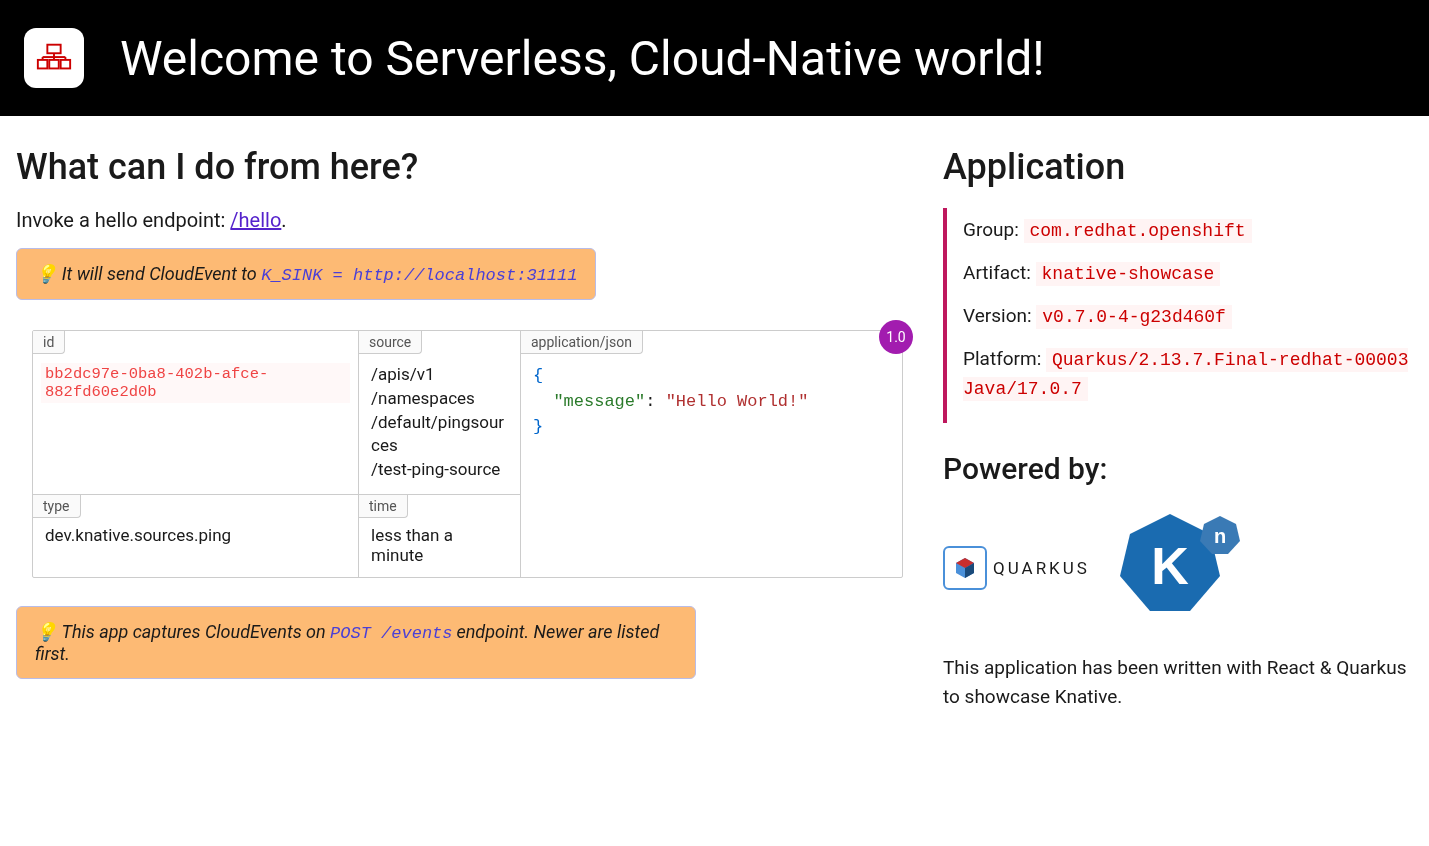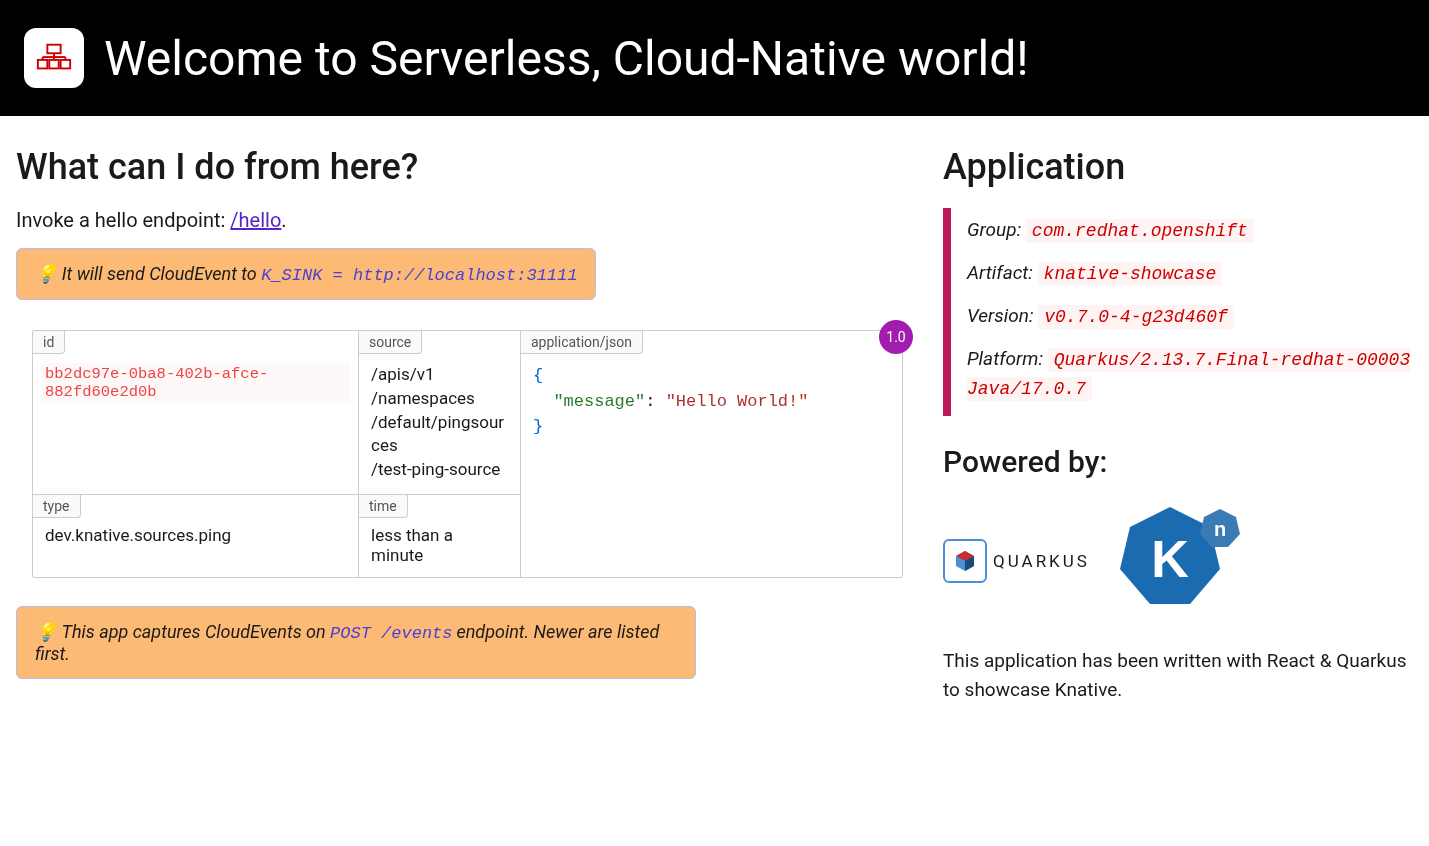--- a/index.html
+++ b/index.html
@@ -1,17 +1,17 @@
 <!DOCTYPE html>
 <html><head>
 <meta charset="utf-8">
 <style>
 * { box-sizing: border-box; margin: 0; padding: 0; }
 body { font-family: -apple-system, BlinkMacSystemFont, "Segoe UI", Roboto, "Helvetica Neue", sans-serif; background: #fff; color: #1a1a1a; }
-.header { background: #000; color: #fff; padding: 28px 24px; display: flex; align-items: center; gap: 20px; }
+.header { background: #000; color: #fff; padding: 28px 24px; display: flex; align-items: center; gap: 36px; }
 .logo { width: 60px; height: 60px; background: #fff; border-radius: 12px; display: flex; align-items: center; justify-content: center; flex-shrink: 0; }
 .logo svg { width: 38px; height: 38px; }
 .header-title { font-size: 48px; font-weight: 400; }
 .content { display: flex; padding: 30px 16px; gap: 40px; }
 .main { flex: 1; }
 .sidebar { width: 470px; flex-shrink: 0; }
 h2 { font-size: 36px; font-weight: 500; margin-bottom: 20px; color: #1a1a1a; }
 h3 { font-size: 30px; font-weight: 500; margin-bottom: 18px; margin-top: 28px; color: #1a1a1a; }
 .intro-text { font-size: 20px; margin-bottom: 16px; }
 .intro-text a { color: #5522cc; }
@@ -32,23 +32,23 @@
 .cell-body { padding: 32px 12px 12px 12px; font-size: 17px; }
 .cell-body.mono { font-family: "Courier New", monospace; color: #ef4444; background: #fff8f8; margin: 32px 8px 8px 8px; padding: 2px 4px; display: inline-block; font-size: 15.5px; }
 .col-id-wrap { padding: 0 0 40px 0; }
 .source-text { line-height: 1.4; word-break: break-word; }
 .json-payload { font-family: "Courier New", monospace; font-size: 17px; line-height: 1.5; white-space: pre; }
 .json-brace { color: #0066cc; }
 .json-key { color: #2a7a2a; }
 .json-str { color: #b03030; }
 .second-row .cell-body { padding: 30px 12px 12px 12px; }
 .border-top { border-top: 1px solid #ccc; }
-.app-info { border-left: 8px solid #be185d; padding: 8px 0 8px 16px; margin-bottom: 28px; font-style: italic; }
+.app-info { border-left: 4px solid #be185d; padding: 8px 0 8px 16px; margin-bottom: 28px; }
 .app-field { font-size: 19px; margin-bottom: 14px; line-height: 1.5; }
-.app-field:last-child { margin-bottom: 5px; }
+.app-field:last-child { margin-bottom: 12px; }
 .app-code { font-family: "Courier New", monospace; background: #fff4f4; color: #cc0000; padding: 2px 6px; font-size: 18px; }
 .logos { display: flex; align-items: center; gap: 20px; margin: 20px 0 24px 0; }
 .quarkus-logo { display: flex; flex-direction: row; align-items: center; gap: 6px; }
 .quarkus-logo .icon { width: 44px; height: 44px; border: 2px solid #4a90d9; border-radius: 6px; display: flex; align-items: center; justify-content: center; }
 .quarkus-logo .text { font-size: 17px; letter-spacing: 3px; font-weight: 400; }
 .knative-logo { position: relative; }
 .desc-text { font-size: 19px; line-height: 1.5; }
 </style>
 </head>
 <body>

